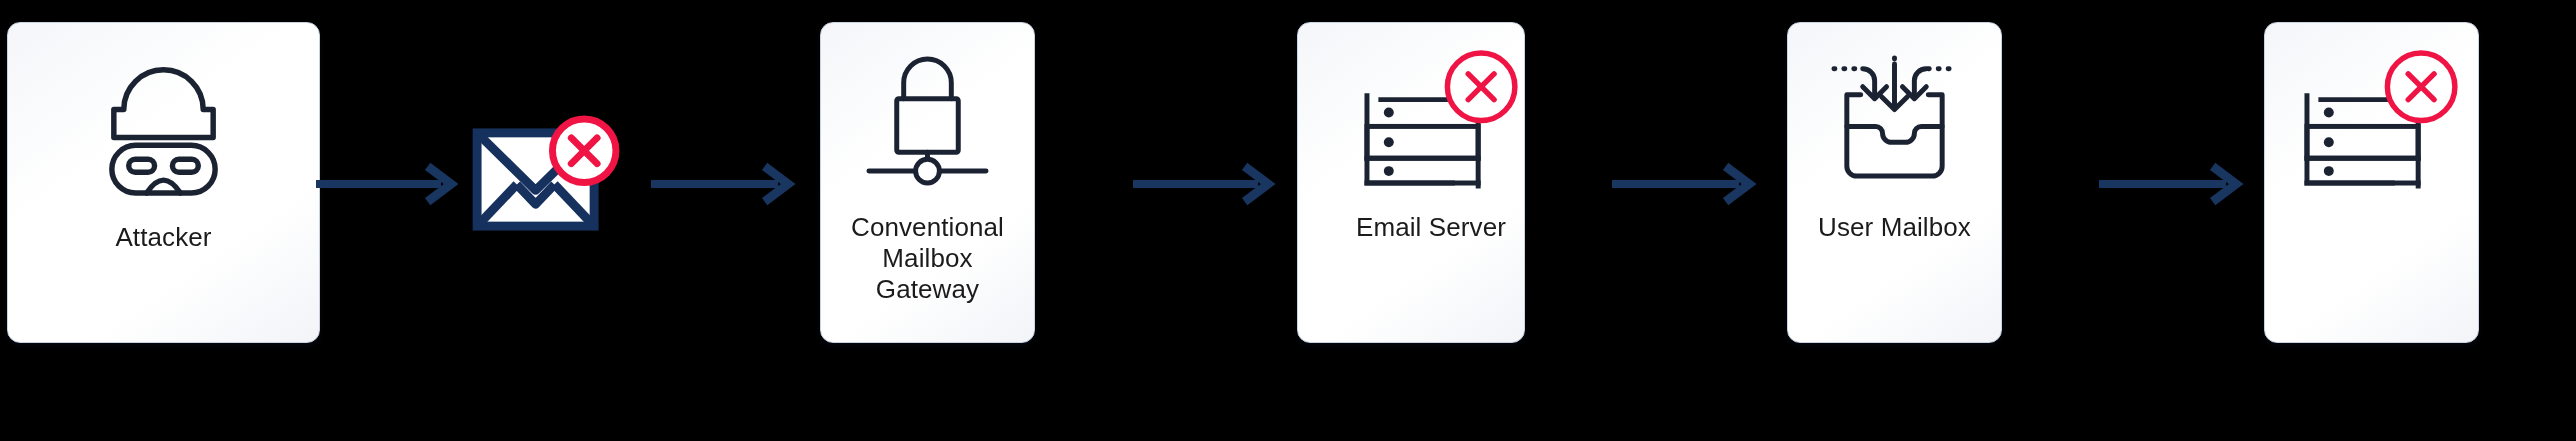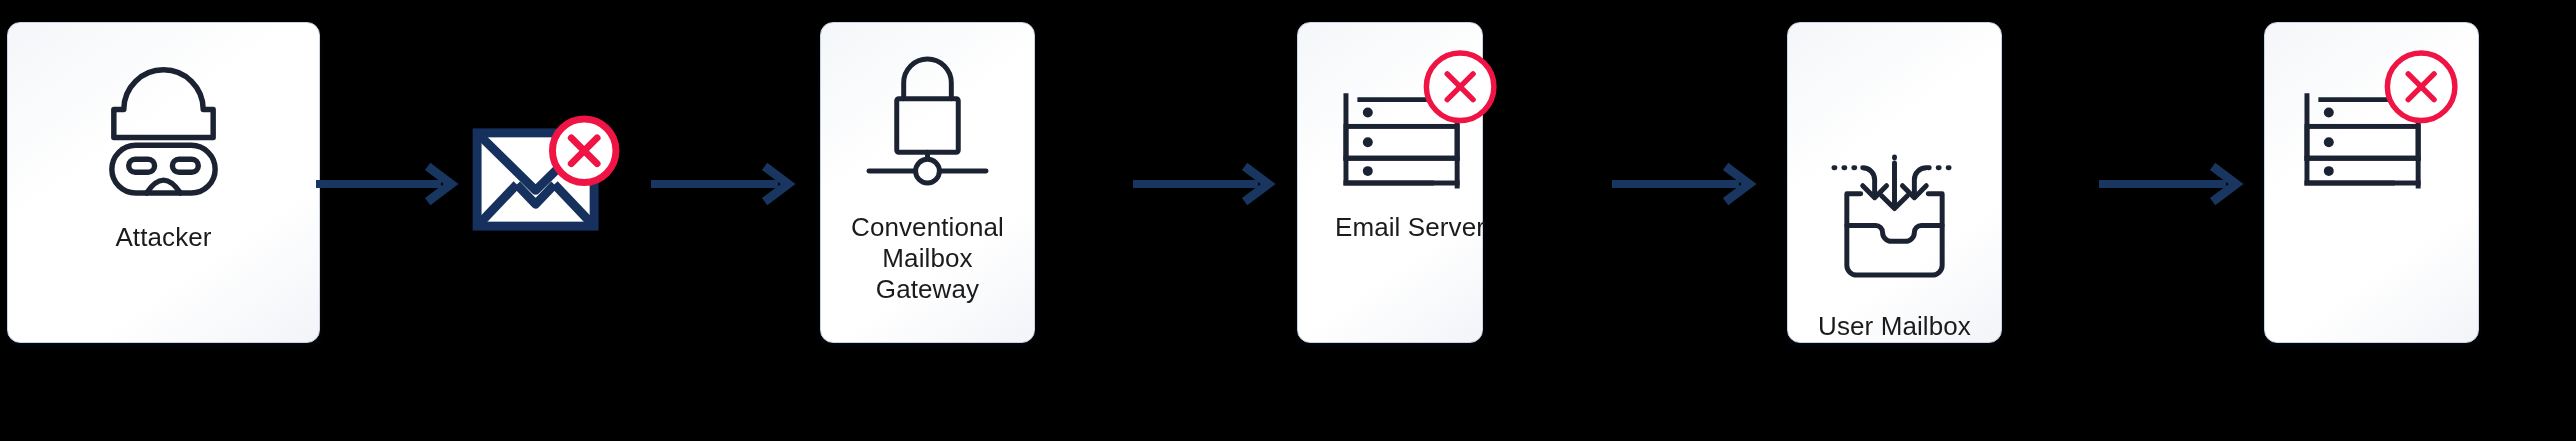--- a/index.html
+++ b/index.html
@@ -49,22 +49,22 @@
     font-size: 26px;
     line-height: 31px;
     color: #1b1b1b;
     letter-spacing: 0.1px;
     white-space: pre-line;
     font-family: "Liberation Sans", sans-serif;
   }
 
   .card.c1 { left: 7px;    width: 313px; }
   .card.c2 { left: 820px;  width: 215px; }
-  .card.c3 { left: 1297px; width: 186px; padding-left: 40px; }
-  .card.c4 { left: 1787px; width: 215px; justify-content: flex-end; }
+  .card.c3 { left: 1297px; width: 228px; padding-left: 40px; }
+  .card.c4 { left: 1787px; width: 215px; }
   .card.c5 { left: 2264px; width: 215px; }
 
   .card.c1 .card-icon { width: 313px; height: 199px; }
   .card.c1 .card-label { width: 298px; }
 
   
   .floating-envelope {
     position: absolute;
     left: 469px;
     top: 119px;

